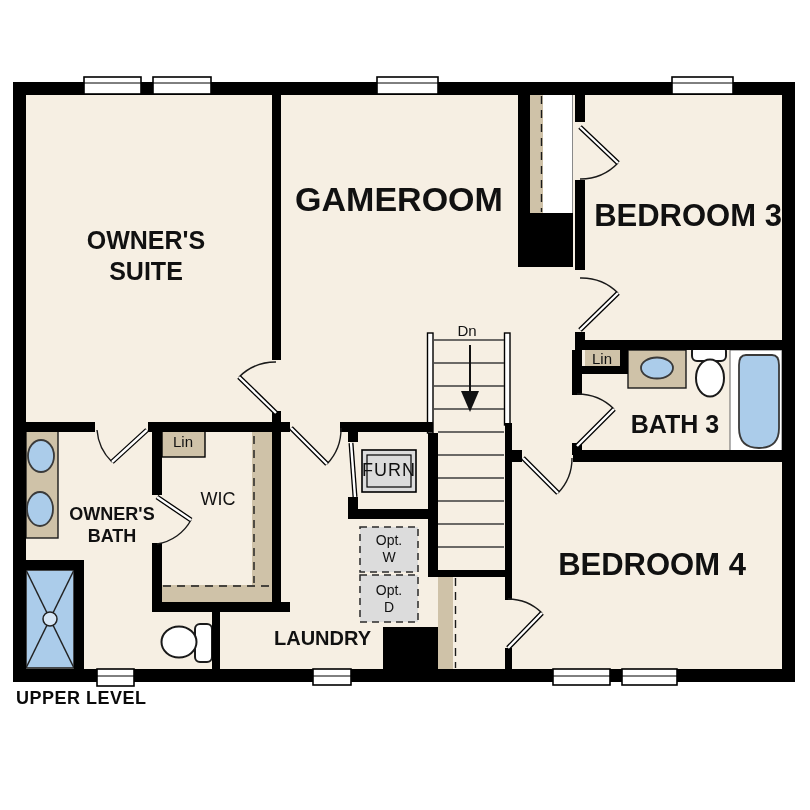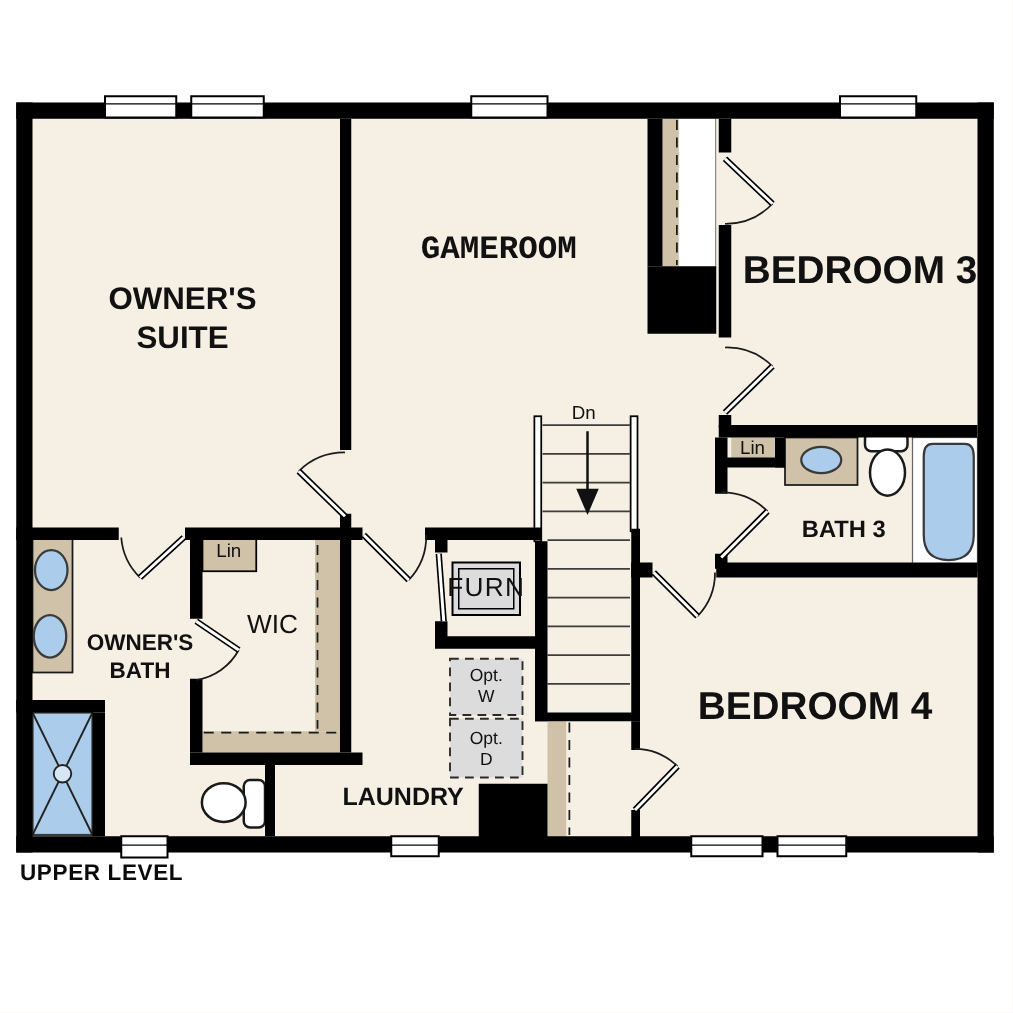--- a/index.html
+++ b/index.html
@@ -29,23 +29,23 @@
   .leaf-inner{stroke:#ffffff;stroke-width:2.4;}
   .fix-blue{fill:var(--fixture-blue);stroke:#3a3a3a;stroke-width:1.8;}
   .fix-white{fill:#ffffff;stroke:#1a1a1a;stroke-width:2;}
   .graybox{fill:var(--appliance-gray);stroke:#000000;stroke-width:1.6;}
   .graybox-dashed{fill:var(--appliance-gray);stroke:#2a2a2a;stroke-width:1.5;stroke-dasharray:7 5;}
   .thinline{stroke:#8a8a8a;stroke-width:1;}
   .xline{stroke:#222222;stroke-width:1.5;}
   .lbl{position:absolute;transform:translate(-50%,-50%);color:#111;text-align:center;
        white-space:nowrap;line-height:1.22;}
   .b{font-weight:bold;}
-  .s25{font-size:25px;} .s26{font-size:26px;font-family:Liberation Mono, monospace;} .s24{font-size:31px;}
-  .s20{font-size:20px;} .s19{font-size:19px;} .s18{font-size:18px;}
-  .s17{font-size:21px;} .s15{font-size:15px;} .s14{font-size:14px;}
+  .s25{font-size:25px;} .s26{font-size:34px;} .s24{font-size:31px;}
+  .s20{font-size:20px;} .s19{font-size:25px;} .s18{font-size:18px;}
+  .s17{font-size:18px;} .s15{font-size:15px;} .s14{font-size:14px;}
   .level-title{position:absolute;left:16px;top:688px;font-size:18px;font-weight:bold;
        color:#0a0a0a;letter-spacing:0.5px;}
   .two-line span{display:block;text-align:center;}
 </style>
 </head>
 <body>
 
 <div id="canvas">
 
 <svg id="plansvg" width="810" height="810" viewBox="0 0 810 810">

